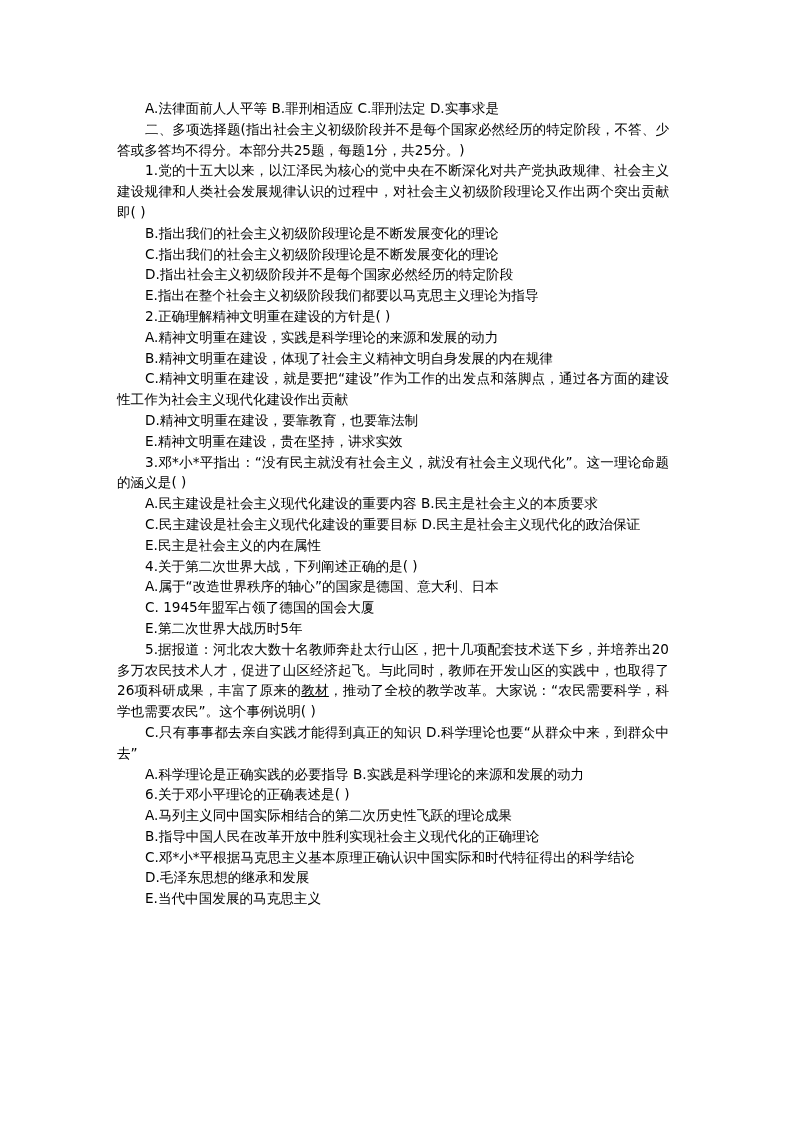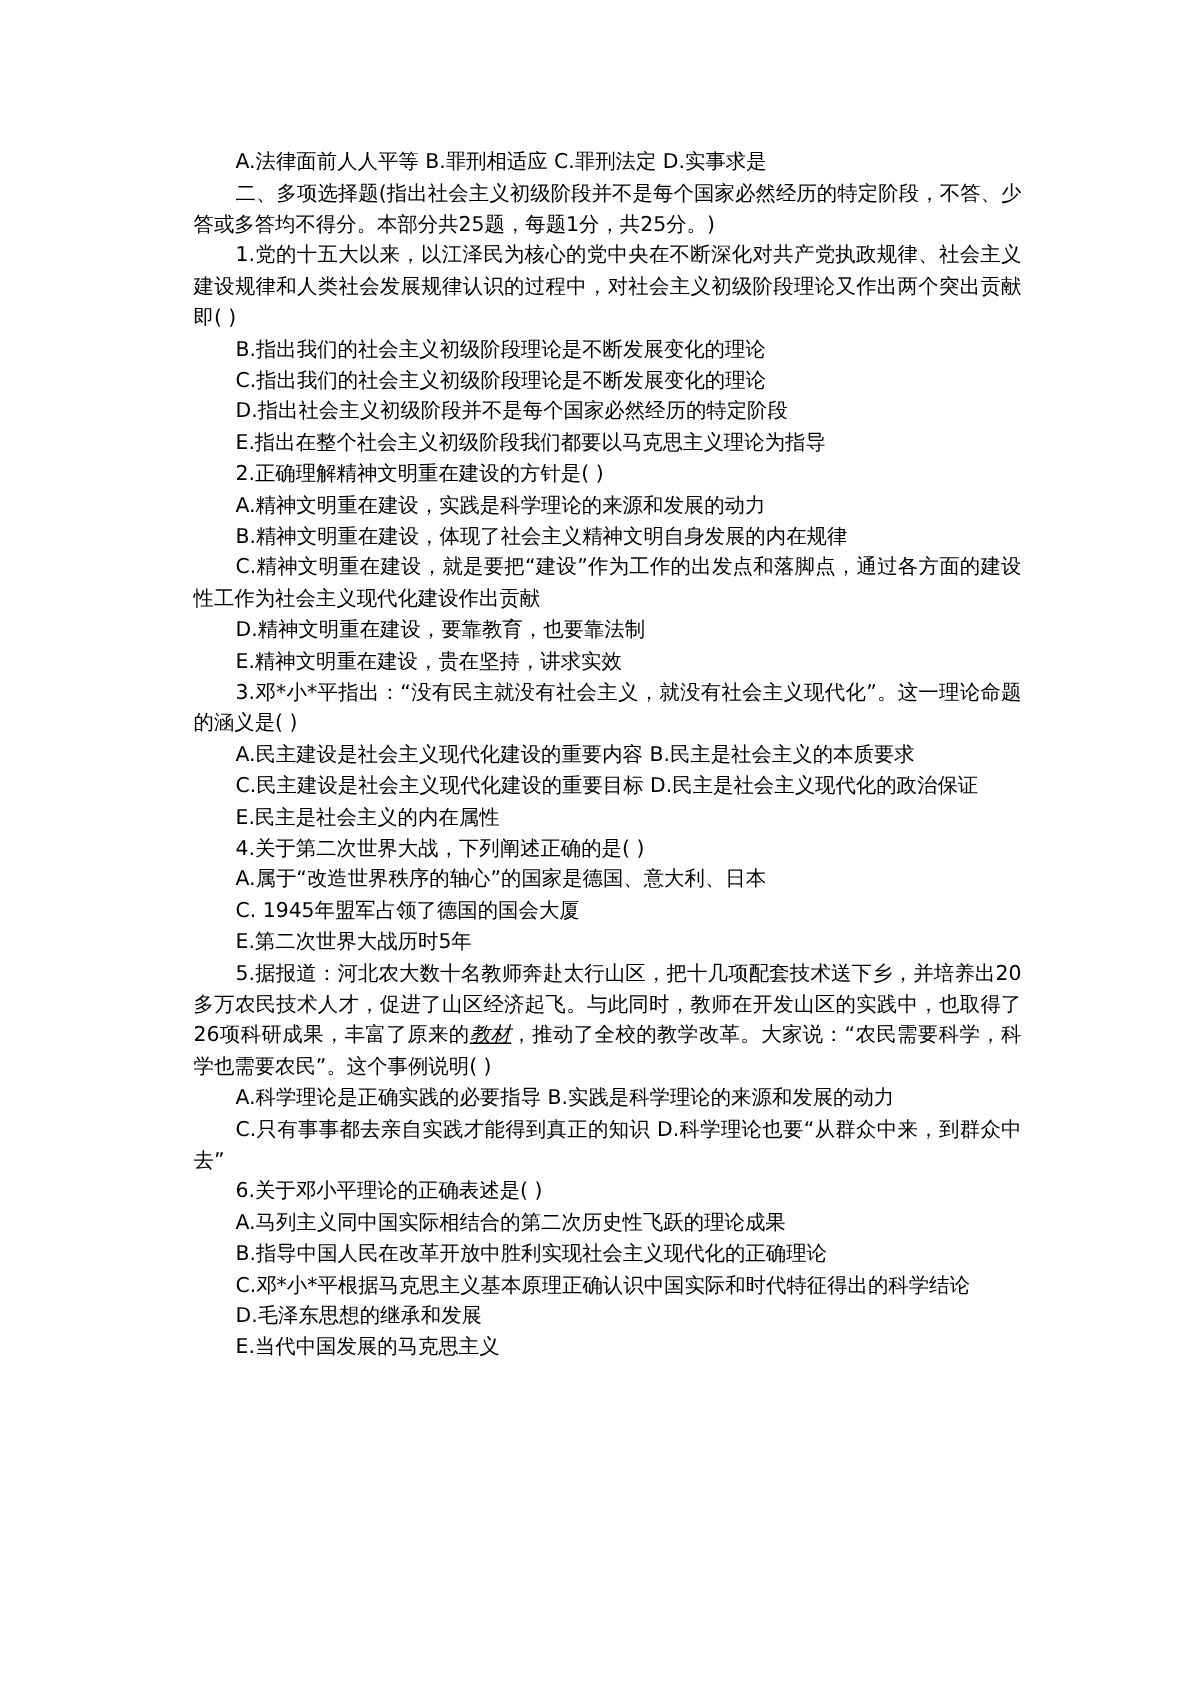--- a/index.html
+++ b/index.html
@@ -1,28 +1,28 @@
 <!DOCTYPE html>
 <html><head>
 <meta charset="utf-8">
 <style>
   html, body { margin: 0; padding: 0; background: #ffffff; }
   body { width: 794px; height: 1123px; position: relative; overflow: hidden; }
   .page {
     position: absolute;
-    left: 129px;
+    left: 117px;
     top: 98px;
     width: 552px;
     font-family: "DejaVu Sans", sans-serif;
     font-size: 13.6px;
     line-height: 20.8px;
     color: #000000;
   }
   .p { margin: 0; text-indent: 28px; text-align: justify; white-space: normal; }
-  .u { text-decoration: underline; font-style: italic; }
+  .u { text-decoration: underline; }
 </style>
 </head>
 <body>
 
 <div class="page">
   <p class="p">A.法律面前人人平等 B.罪刑相适应 C.罪刑法定 D.实事求是</p>
   <p class="p">二、多项选择题(指出社会主义初级阶段并不是每个国家必然经历的特定阶段，不答、少答或多答均不得分。本部分共25题，每题1分，共25分。)</p>
 
   <p class="p">1.党的十五大以来，以江泽民为核心的党中央在不断深化对共产党执政规律、社会主义建设规律和人类社会发展规律认识的过程中，对社会主义初级阶段理论又作出两个突出贡献即( )</p>
   <p class="p">B.指出我们的社会主义初级阶段理论是不断发展变化的理论</p>
@@ -41,22 +41,22 @@
   <p class="p">A.民主建设是社会主义现代化建设的重要内容 B.民主是社会主义的本质要求</p>
   <p class="p">C.民主建设是社会主义现代化建设的重要目标 D.民主是社会主义现代化的政治保证</p>
   <p class="p">E.民主是社会主义的内在属性</p>
 
   <p class="p">4.关于第二次世界大战，下列阐述正确的是( )</p>
   <p class="p">A.属于“改造世界秩序的轴心”的国家是德国、意大利、日本</p>
   <p class="p">C. 1945年盟军占领了德国的国会大厦</p>
   <p class="p">E.第二次世界大战历时5年</p>
 
   <p class="p"><span>5.据报道：河北农大数十名教师奔赴太行山区，把十几项配套技术送下乡，并培养出20多万农民技术人才，促进了山区经济起飞。与此同时，教师在开发山区的实践中，也取得了26项科研成果，丰富了原来的</span><span class="u">教材</span><span>，推动了全校的教学改革。大家说：“农民需要科学，科学也需要农民”。这个事例说明( )</span></p>
+  <p class="p">C.只有事事都去亲自实践才能得到真正的知识 D.科学理论也要“从群众中来，到群众中去”</p>
   <p class="p">A.科学理论是正确实践的必要指导 B.实践是科学理论的来源和发展的动力</p>
-  <p class="p">C.只有事事都去亲自实践才能得到真正的知识 D.科学理论也要“从群众中来，到群众中去”</p>
 
   <p class="p">6.关于邓小平理论的正确表述是( )</p>
   <p class="p">A.马列主义同中国实际相结合的第二次历史性飞跃的理论成果</p>
   <p class="p">B.指导中国人民在改革开放中胜利实现社会主义现代化的正确理论</p>
   <p class="p">C.邓*小*平根据马克思主义基本原理正确认识中国实际和时代特征得出的科学结论</p>
   <p class="p">D.毛泽东思想的继承和发展</p>
   <p class="p">E.当代中国发展的马克思主义</p>
 </div>
 
 </body></html>

